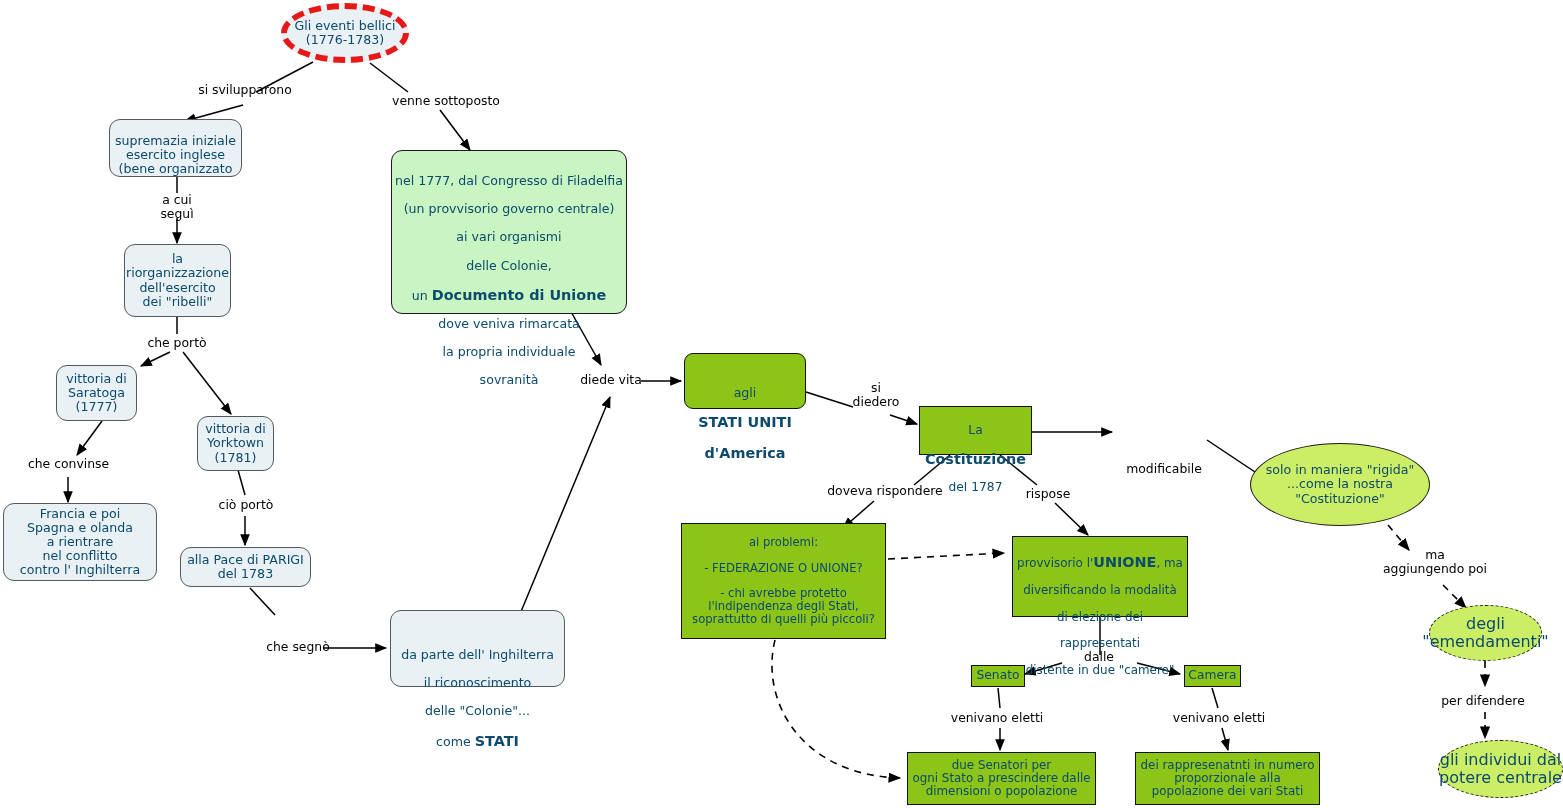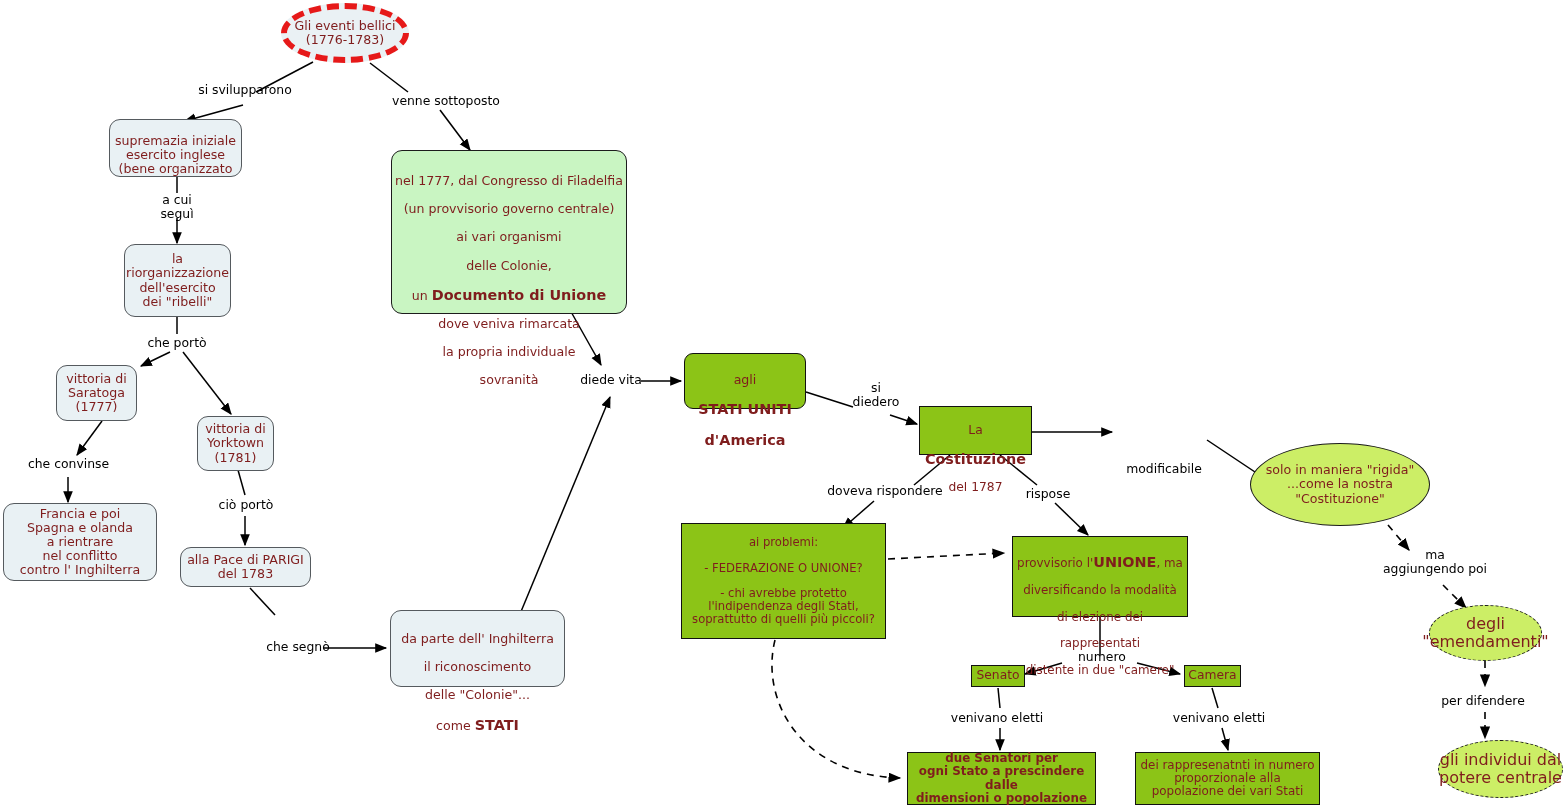--- a/index.html
+++ b/index.html
@@ -25,21 +25,21 @@
     height: 808px;
     pointer-events: none;
   }
   .node {
     position: absolute;
     box-sizing: border-box;
     display: flex;
     align-items: center;
     justify-content: center;
     text-align: center;
-    color: #7f1d1d;
+    color: #0c4a6e;
     line-height: 1.12;
     white-space: pre-line;
   }
   
   .n-blue {
     background: #e9f1f4;
     border: 1.3px solid #555a5e;
     border-radius: 11px;
     font-size: 12.6px;
   }
@@ -213,39 +213,39 @@
 a rientrare
 nel conflitto
 contro l' Inghilterra</span>
   </div>
 
   <div class="node n-blue" style="left:180px; top:547px; width:131px; height:40px;">
     <span>alla Pace di PARIGI
 del 1783</span>
   </div>
 
-  <div class="node n-blue" style="left:390px; top:610px; width:175px; height:77px; display:block; padding-top:7px;">
+  <div class="node n-blue" style="left:390px; top:610px; width:175px; height:77px; display:block; padding-top:23px;">
     <div>da parte dell' Inghilterra</div>
     <div>il riconoscimento</div>
     <div>delle "Colonie"...</div>
     <div><span>come </span><span class="b big">STATI</span></div>
   </div>
 
   <div class="node n-paleg" style="left:391px; top:150px; width:236px; height:164px; display:block; padding-top:9px;">
     <div>nel 1777, dal Congresso di Filadelfia</div>
     <div>(un provvisorio governo centrale)</div>
     <div>ai vari organismi</div>
     <div>delle Colonie,</div>
     <div><span>un </span><span class="b big">Documento di Unione</span></div>
     <div>dove veniva rimarcata</div>
     <div>la propria individuale</div>
     <div>sovranità</div>
   </div>
 
-  <div class="node n-green-round" style="left:684px; top:353px; width:122px; height:56px; display:block; padding-top:5px;">
+  <div class="node n-green-round" style="left:684px; top:353px; width:122px; height:56px; display:block; padding-top:18px;">
     <div>agli</div>
     <div class="b big">STATI UNITI</div>
     <div class="b big">d'America</div>
   </div>
 
   <div class="node n-green" style="left:919px; top:406px; width:113px; height:49px; display:block; padding-top:3px;">
     <div>La</div>
     <div class="b big">Costituzione</div>
     <div>del 1787</div>
   </div>
@@ -269,21 +269,21 @@
   </div>
 
   <div class="node n-green" style="left:971px; top:665px; width:54px; height:22px;">
     <span>Senato</span>
   </div>
 
   <div class="node n-green" style="left:1184px; top:665px; width:57px; height:22px;">
     <span>Camera</span>
   </div>
 
-  <div class="node n-green" style="left:907px; top:752px; width:189px; height:53px; font-size:11.9px;font-weight:bold;">
+  <div class="node n-green" style="left:907px; top:752px; width:189px; height:53px; font-size:11.9px;">
     <span>due Senatori per
 ogni Stato a prescindere dalle
 dimensioni o popolazione</span>
   </div>
 
   <div class="node n-green" style="left:1135px; top:752px; width:185px; height:53px; font-size:11.9px;">
     <span>dei rappresenatnti in numero
 proporzionale alla
 popolazione dei vari Stati</span>
   </div>
@@ -323,21 +323,21 @@
 
   <div class="edge-label" style="left:852px; top:381px; width:48px;"><span>si
 diedero</span></div>
 
   <div class="edge-label" style="left:1121px; top:424px; width:86px;margin-top:38px;"><span>modificabile</span></div>
 
   <div class="edge-label" style="left:823px; top:484px; width:124px;"><span>doveva rispondere</span></div>
 
   <div class="edge-label" style="left:1020px; top:487px; width:56px;"><span>rispose</span></div>
 
-  <div class="edge-label" style="left:1078px; top:650px; width:42px;"><span>numero</span></div>
+  <div class="edge-label" style="left:1078px; top:650px; width:42px;"><span>dalle</span></div>
 
   <div class="edge-label" style="left:948px; top:711px; width:98px;"><span>venivano eletti</span></div>
 
   <div class="edge-label" style="left:1170px; top:711px; width:98px;"><span>venivano eletti</span></div>
 
   <div class="edge-label" style="left:1377px; top:548px; width:116px;text-align:center;"><span>ma
 aggiungendo poi</span></div>
 
   <div class="edge-label" style="left:1431px; top:694px; width:104px;"><span>per difendere</span></div>
 

